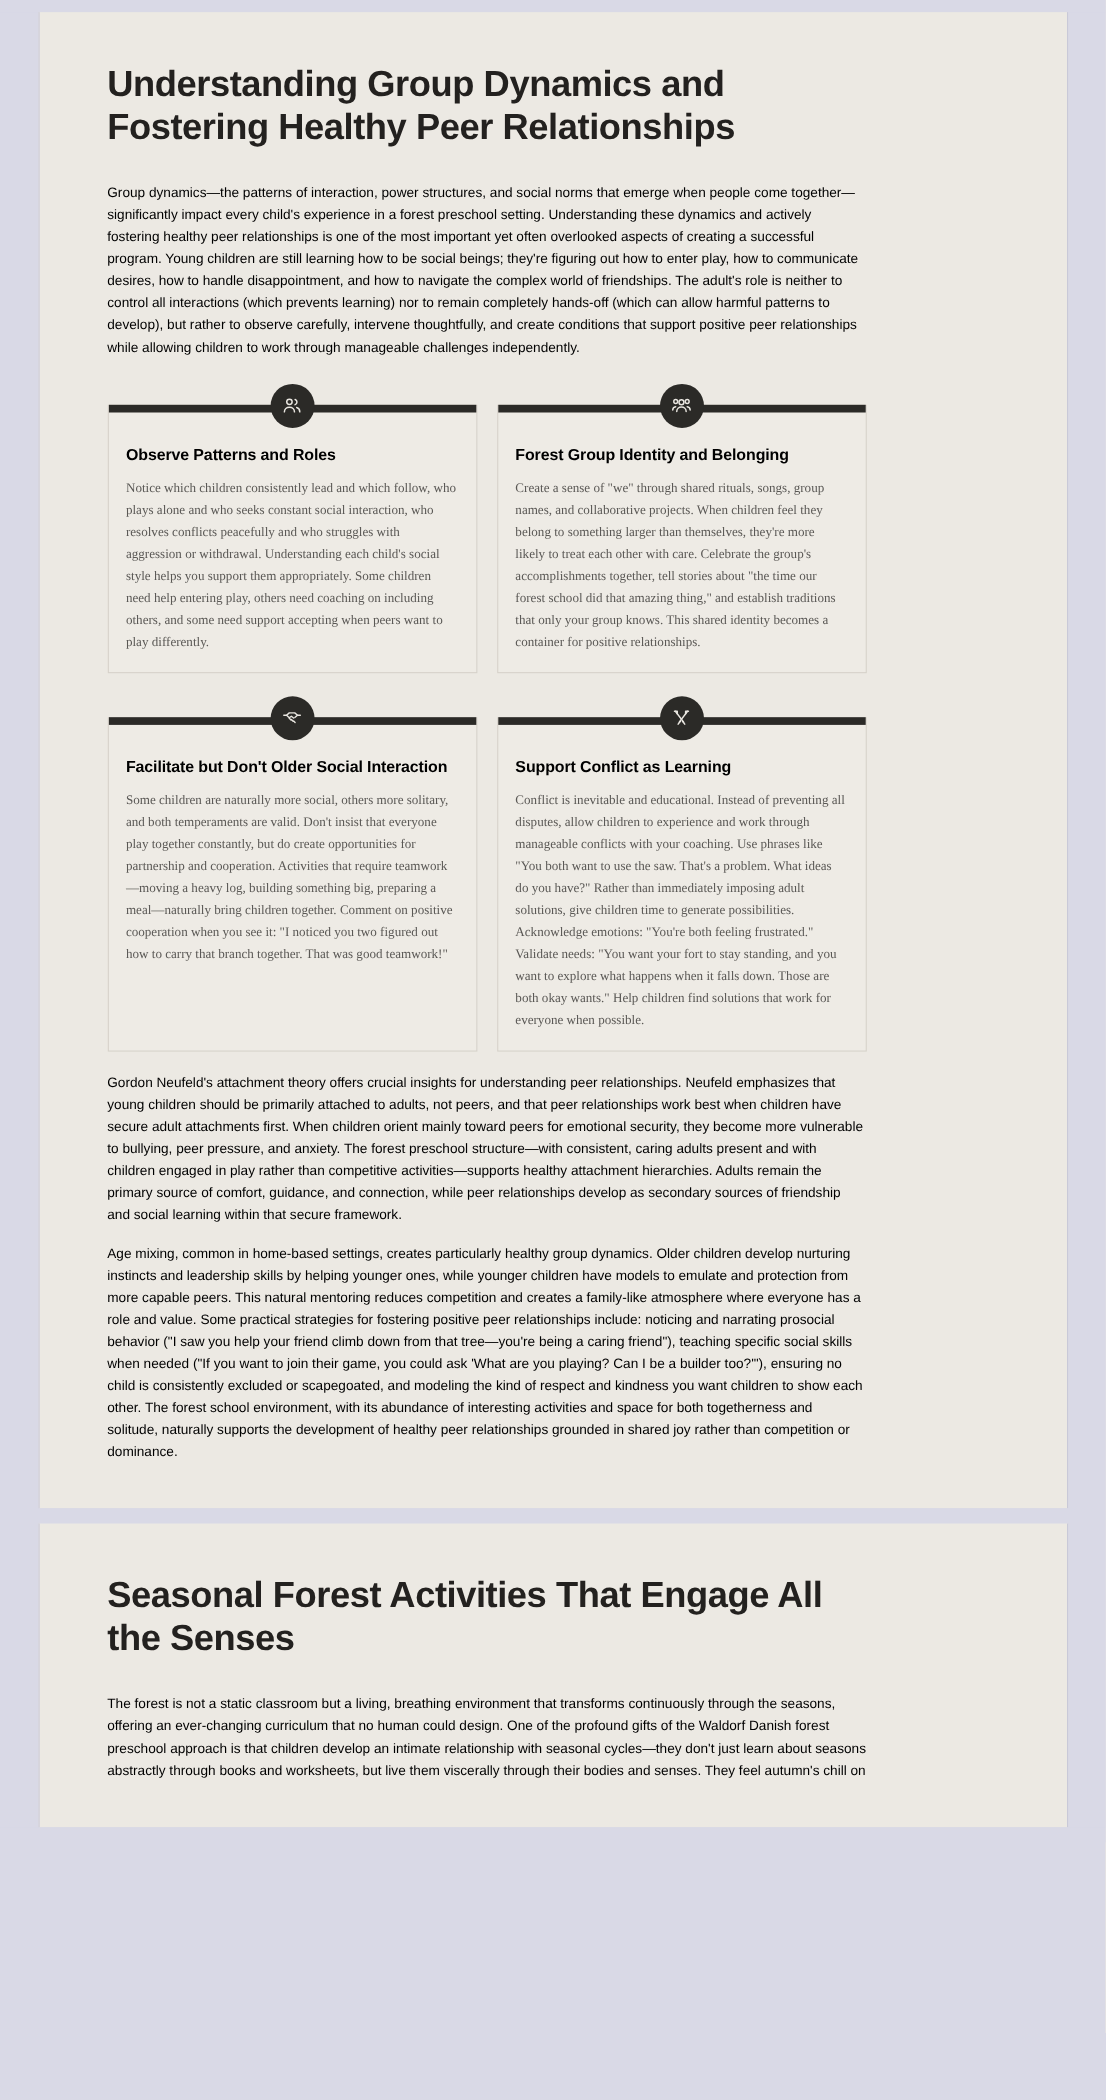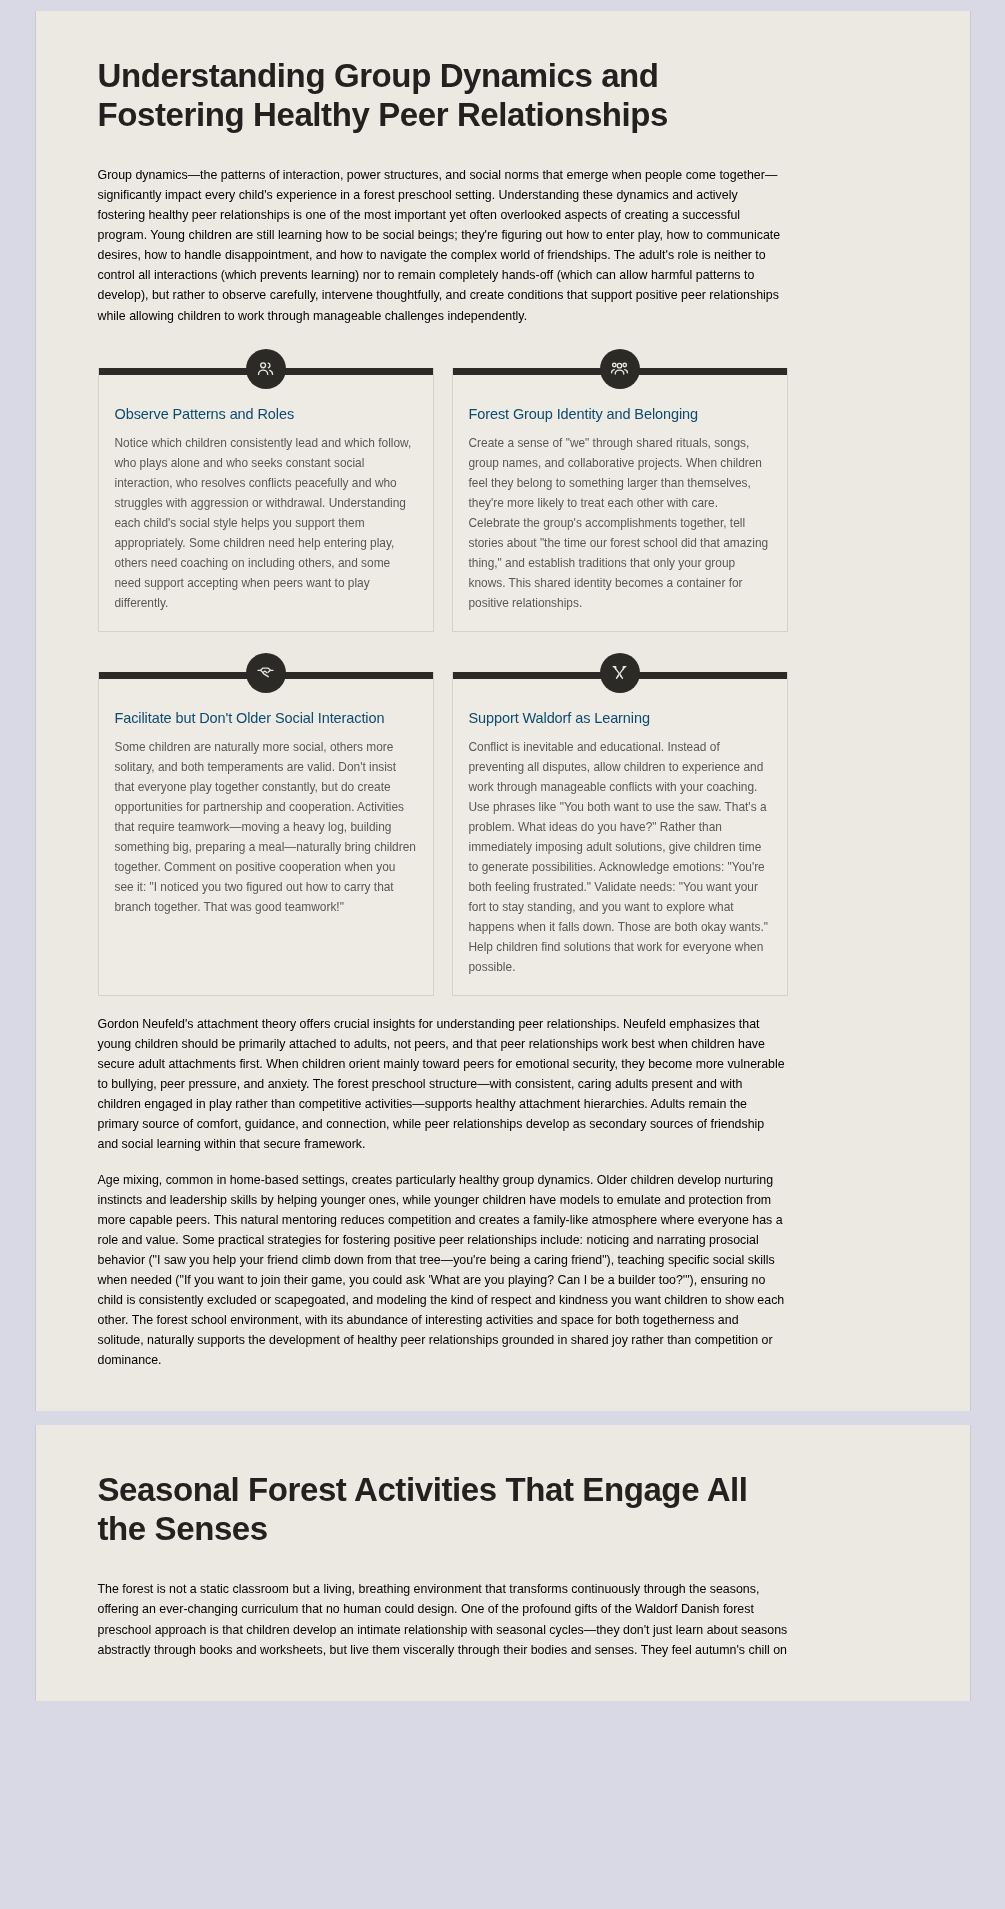--- a/index.html
+++ b/index.html
@@ -87,31 +87,32 @@
     display: flex;
     align-items: center;
     justify-content: center;
     z-index: 2;
   }
 
   .card-badge svg { display: block; }
 
   .card h3 {
     font-size: 14.5px;
-    font-weight: normal;
-    color: #0c4a6e;
+    font-weight: bold;
+    color: #000000;
     margin: 6px 0 10px 0;
     line-height: 1.25;
     letter-spacing: -0.1px;
   }
 
   .card p {
     font-size: 11.9px;
     line-height: 1.68;
     color: #5a5855;
+    font-family: Liberation Serif, serif;
   }
 
   .page-top-edge {
     height: 5px;
     background: #d9d9e6;
   }
 </style>
 </head>
 <body>
 
@@ -176,21 +177,21 @@
           <div class="card-bar"></div>
           <div class="card-badge">
             <svg width="19" height="19" viewBox="0 0 24 24" fill="none" stroke="#e9e6e0" stroke-width="1.7" stroke-linecap="round" stroke-linejoin="round">
               <path d="M5 4.5l9.5 12.5"></path>
               <path d="M19 4.5L9.5 17"></path>
               <path d="M4 4.5h3.2v3"></path>
               <path d="M20 4.5h-3.2v3"></path>
               <path d="M13.2 16l2.6 3.3M10.8 16l-2.6 3.3"></path>
             </svg>
           </div>
-          <h3>Support Waldorf as Learning</h3>
+          <h3>Support Conflict as Learning</h3>
           <p>Conflict is inevitable and educational. Instead of preventing all disputes, allow children to experience and work through manageable conflicts with your coaching. Use phrases like "You both want to use the saw. That's a problem. What ideas do you have?" Rather than immediately imposing adult solutions, give children time to generate possibilities. Acknowledge emotions: "You're both feeling frustrated." Validate needs: "You want your fort to stay standing, and you want to explore what happens when it falls down. Those are both okay wants." Help children find solutions that work for everyone when possible.</p>
         </div>
 
       </div>
 
       <p class="body-text">Gordon Neufeld's attachment theory offers crucial insights for understanding peer relationships. Neufeld emphasizes that young children should be primarily attached to adults, not peers, and that peer relationships work best when children have secure adult attachments first. When children orient mainly toward peers for emotional security, they become more vulnerable to bullying, peer pressure, and anxiety. The forest preschool structure—with consistent, caring adults present and with children engaged in play rather than competitive activities—supports healthy attachment hierarchies. Adults remain the primary source of comfort, guidance, and connection, while peer relationships develop as secondary sources of friendship and social learning within that secure framework.</p>
       <p class="body-text">Age mixing, common in home-based settings, creates particularly healthy group dynamics. Older children develop nurturing instincts and leadership skills by helping younger ones, while younger children have models to emulate and protection from more capable peers. This natural mentoring reduces competition and creates a family-like atmosphere where everyone has a role and value. Some practical strategies for fostering positive peer relationships include: noticing and narrating prosocial behavior ("I saw you help your friend climb down from that tree—you're being a caring friend"), teaching specific social skills when needed ("If you want to join their game, you could ask 'What are you playing? Can I be a builder too?'"), ensuring no child is consistently excluded or scapegoated, and modeling the kind of respect and kindness you want children to show each other. The forest school environment, with its abundance of interesting activities and space for both togetherness and solitude, naturally supports the development of healthy peer relationships grounded in shared joy rather than competition or dominance.</p>
 
     </div>
   </div>

